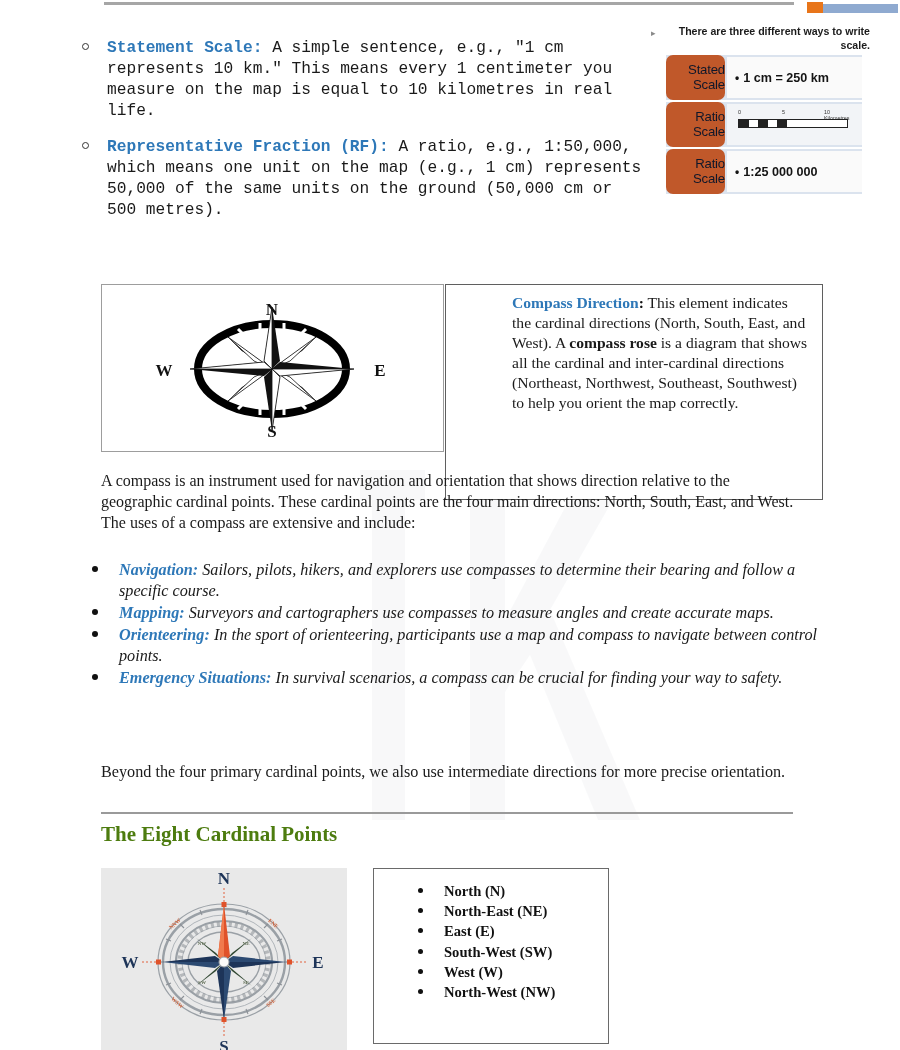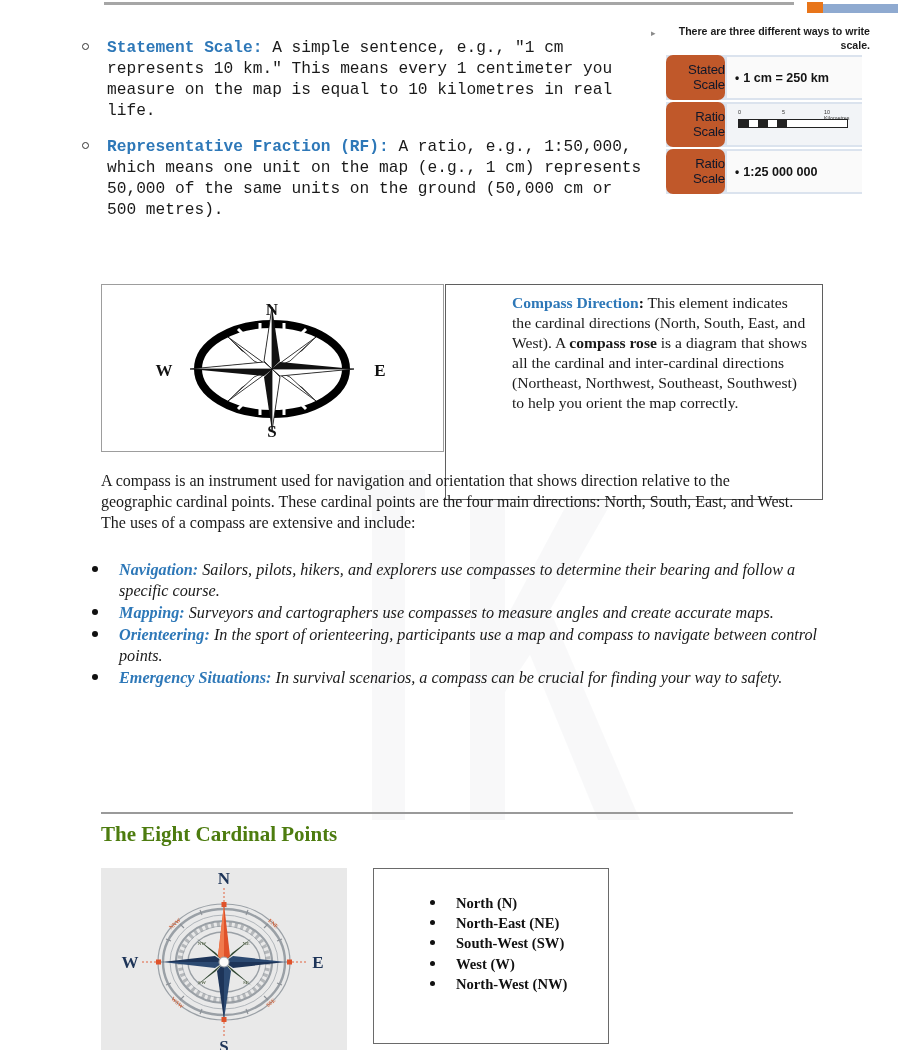--- a/index.html
+++ b/index.html
@@ -188,21 +188,21 @@
     background: #e9e9e9;
     overflow: hidden;
   }
   .points-box {
     position: absolute; left: 272px; top: 0;
     width: 236px; height: 176px;
     border: 1px solid #6a6a6a;
     background: #fff;
   }
   ul.points {
-    list-style: none; margin: 12px; padding: 12px 0 0 0;
+    list-style: none; margin: 0; padding: 12px 0 0 0;
   }
   ul.points li {
     position: relative;
     padding-left: 70px;
     font-size: 14.6px; font-weight: bold;
     line-height: 1.385;
     color: #111;
   }
   ul.points li .pb {
     position: absolute; left: 44px; top: 7px;
@@ -366,20 +366,21 @@
     <li>
       <span class="dbullet"></span>
       <span class="term">Orienteering:</span><span> In the sport of orienteering, participants use a map and compass to navigate between control points.</span>
     </li>
     <li>
       <span class="dbullet"></span>
       <span class="term">Emergency Situations:</span><span> In survival scenarios, a compass can be crucial for finding your way to safety.</span>
     </li>
   </ul>
 
+  <div class="tail-note">Beyond the four primary cardinal points, we also use intermediate directions for more precise orientation.</div>
 
   <div class="sec-rule"></div>
   <div class="sec-title">The Eight Cardinal Points</div>
 
   <div class="bottom-row">
 
     <div class="compass-photo">
       <svg width="246" height="182" viewBox="0 0 246 182">
         <rect x="0" y="0" width="246" height="182" fill="#e9e9e9"></rect>
         <g transform="translate(123,94)">
@@ -463,20 +464,21 @@
           <text x="-94" y="6" text-anchor="middle" font-family="'Liberation Serif',serif" font-size="17" font-weight="bold" fill="#1d3458">W</text>
           <text x="94" y="6" text-anchor="middle" font-family="'Liberation Serif',serif" font-size="17" font-weight="bold" fill="#1d3458">E</text>
         </g>
       </svg>
     </div>
 
     <div class="points-box">
       <ul class="points">
         <li><span class="pb"></span><span>North (N)</span></li>
         <li><span class="pb"></span><span>North-East (NE)</span></li>
+        <li><span class="pb"></span><span>East (E)</span></li>
         <li><span class="pb"></span><span>South-West (SW)</span></li>
         <li><span class="pb"></span><span>West (W)</span></li>
         <li><span class="pb"></span><span>North-West (NW)</span></li>
       </ul>
     </div>
 
   </div>
 
 </div>
 

